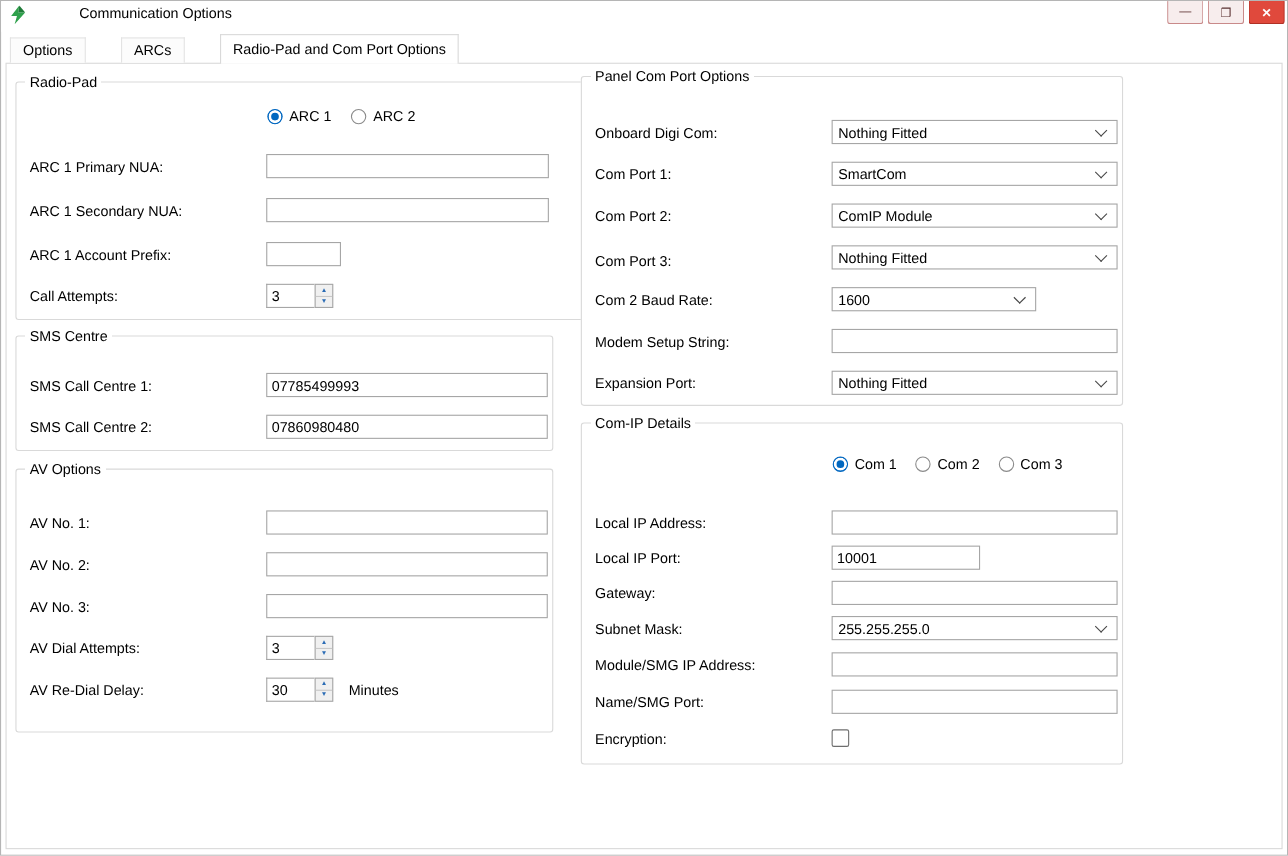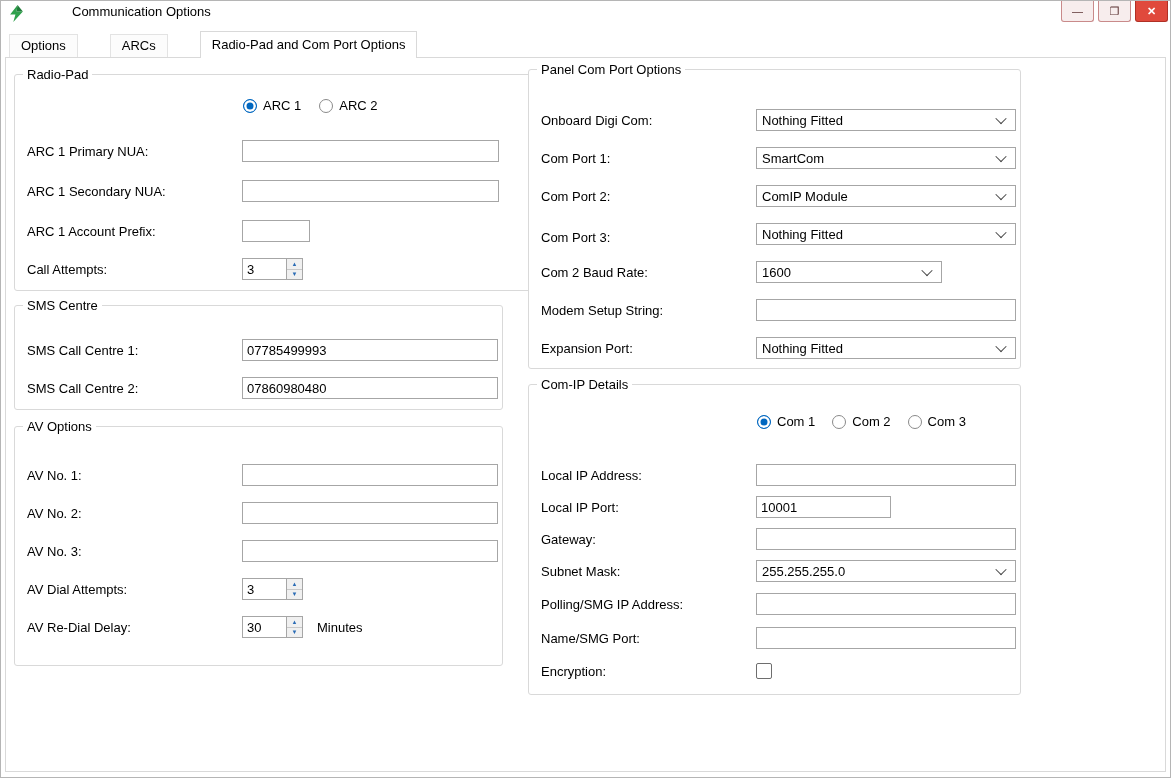--- a/index.html
+++ b/index.html
@@ -315,21 +315,21 @@
 
     <div class="frow" style="top:168px;">
       <span class="lbl">Subnet Mask:</span>
       <div class="dd w-r">
         <span class="dd-val">255.255.255.0</span>
         <span class="dd-ch"></span>
       </div>
     </div>
 
     <div class="frow" style="top:201px;">
-      <span class="lbl">Polling/SMG IP Address:</span>
+      <span class="lbl">Module/SMG IP Address:</span>
       <input class="ti w-r" value="" style="">
     </div>
 
     <div class="frow" style="top:268px;">
       <span class="lbl">Encryption:</span>
       <span class="cb"></span>
     </div>
 
     <div class="frow" style="top:235px;">
       <span class="lbl">Name/SMG Port:</span>

